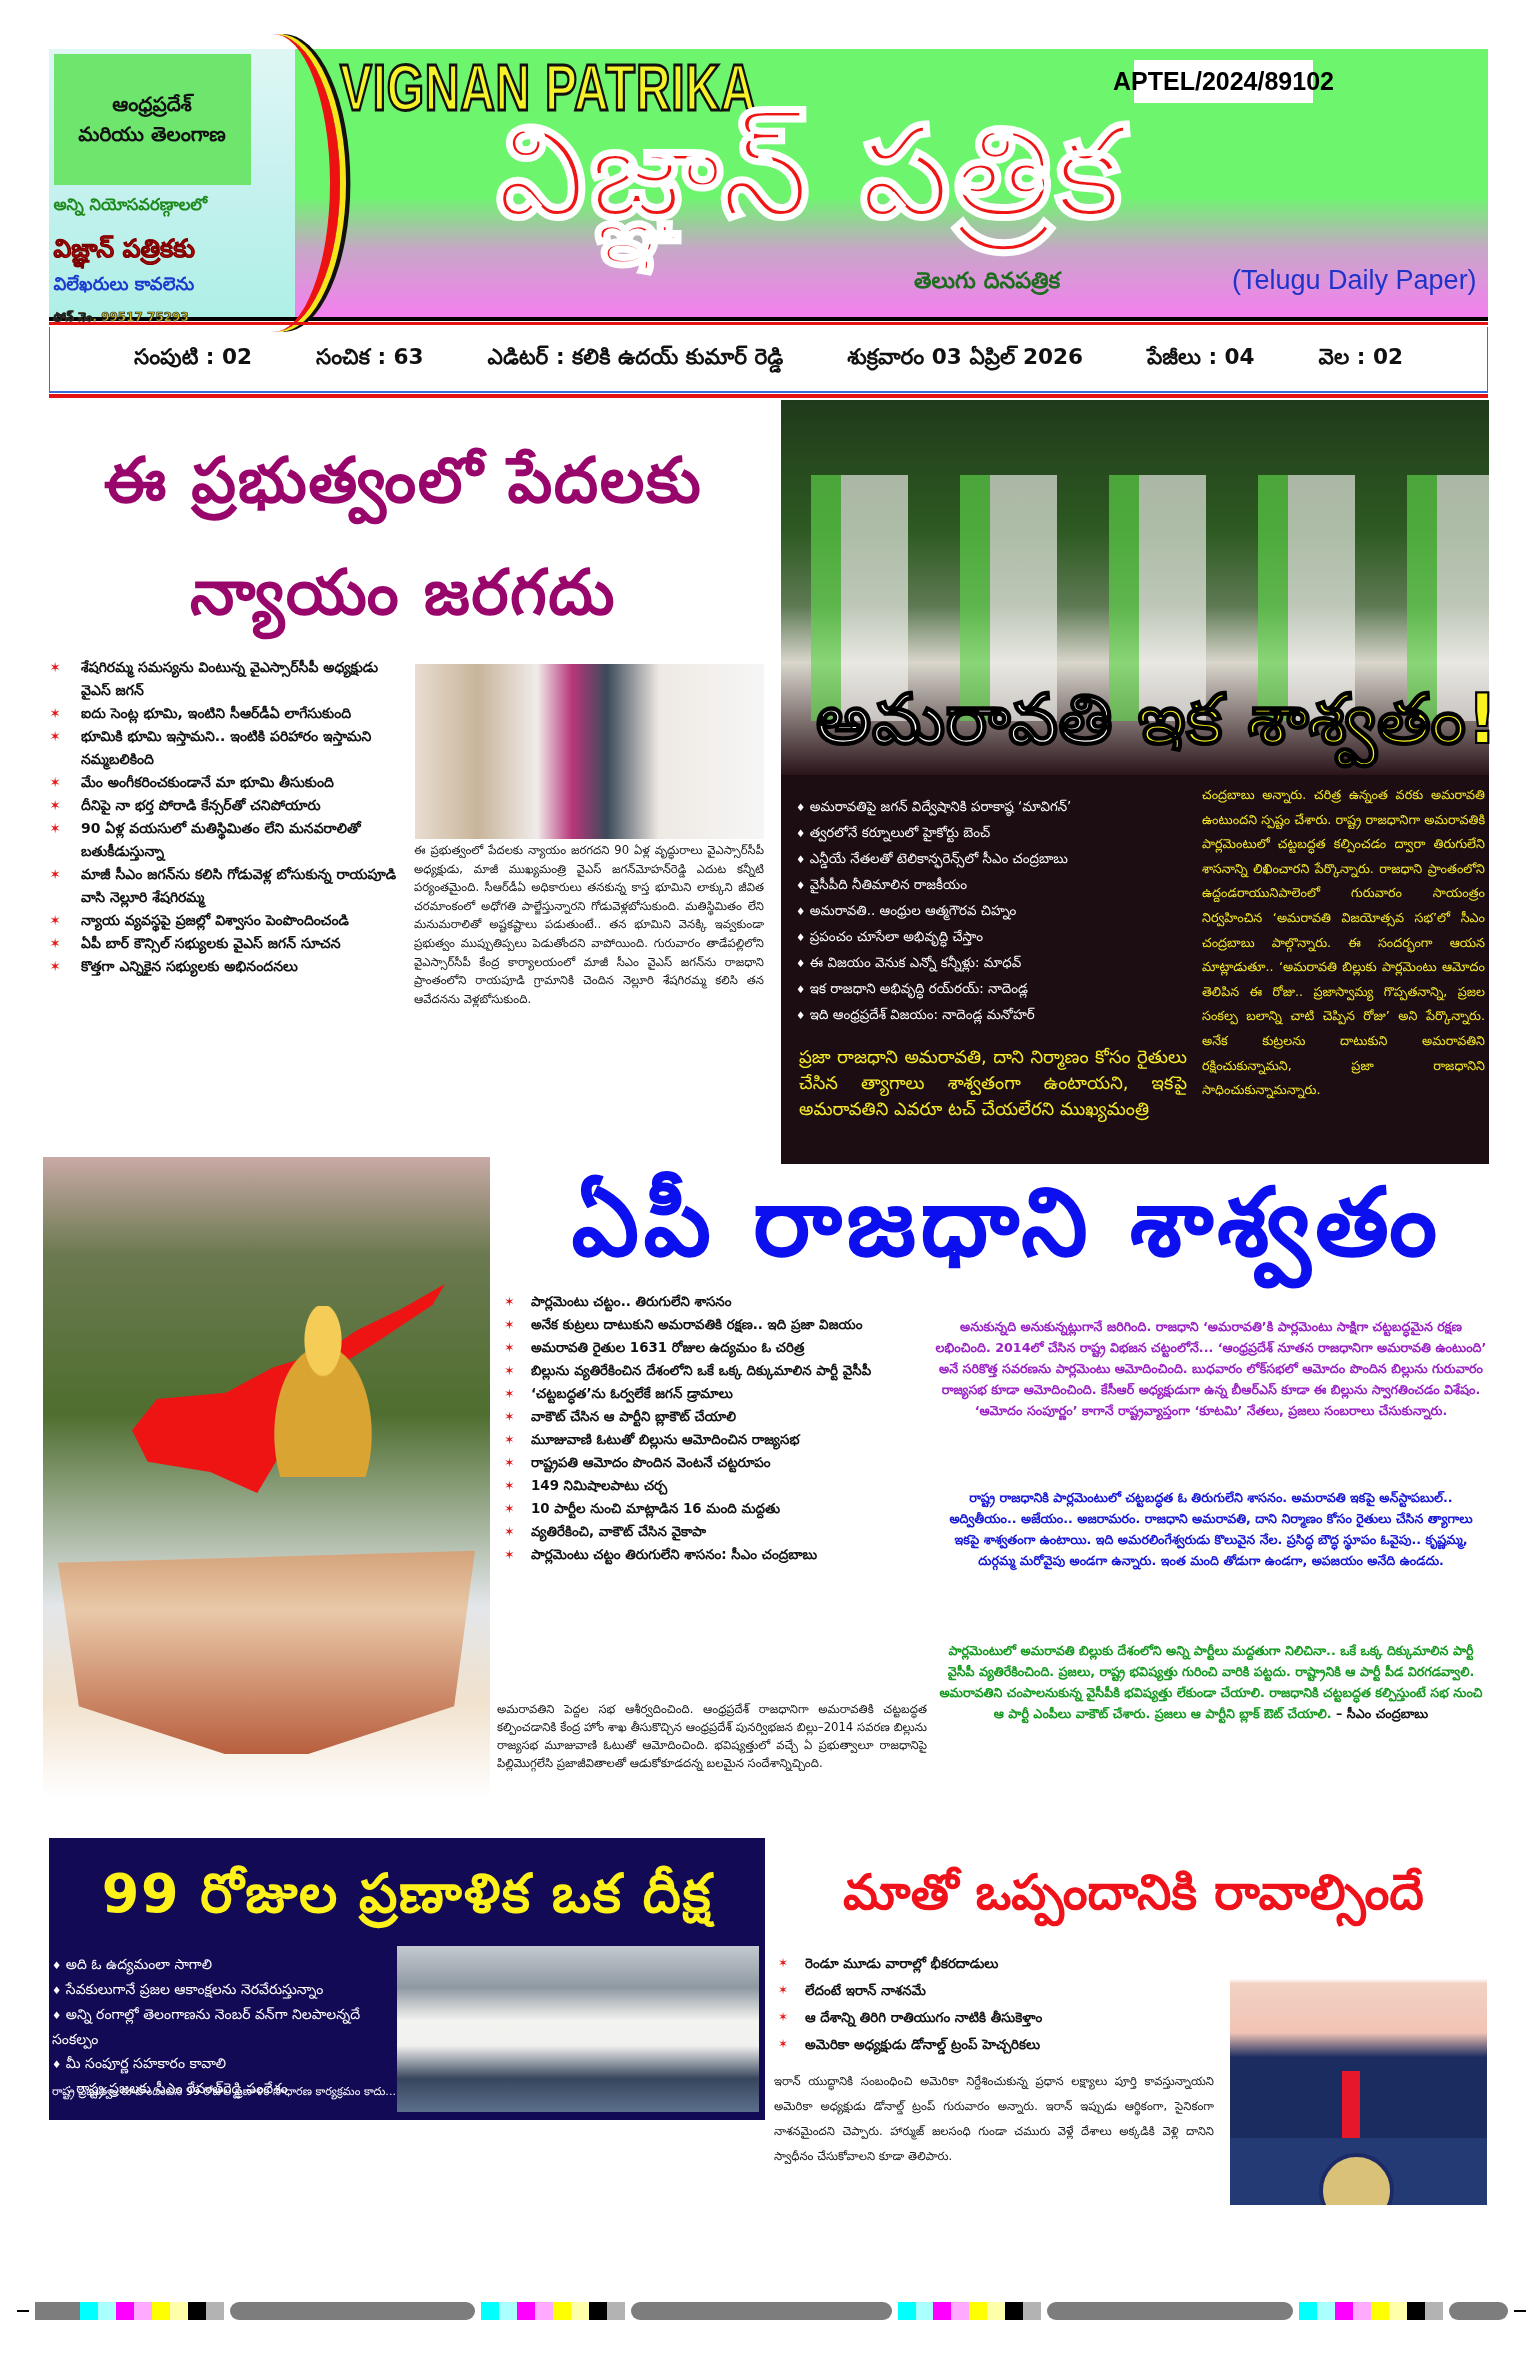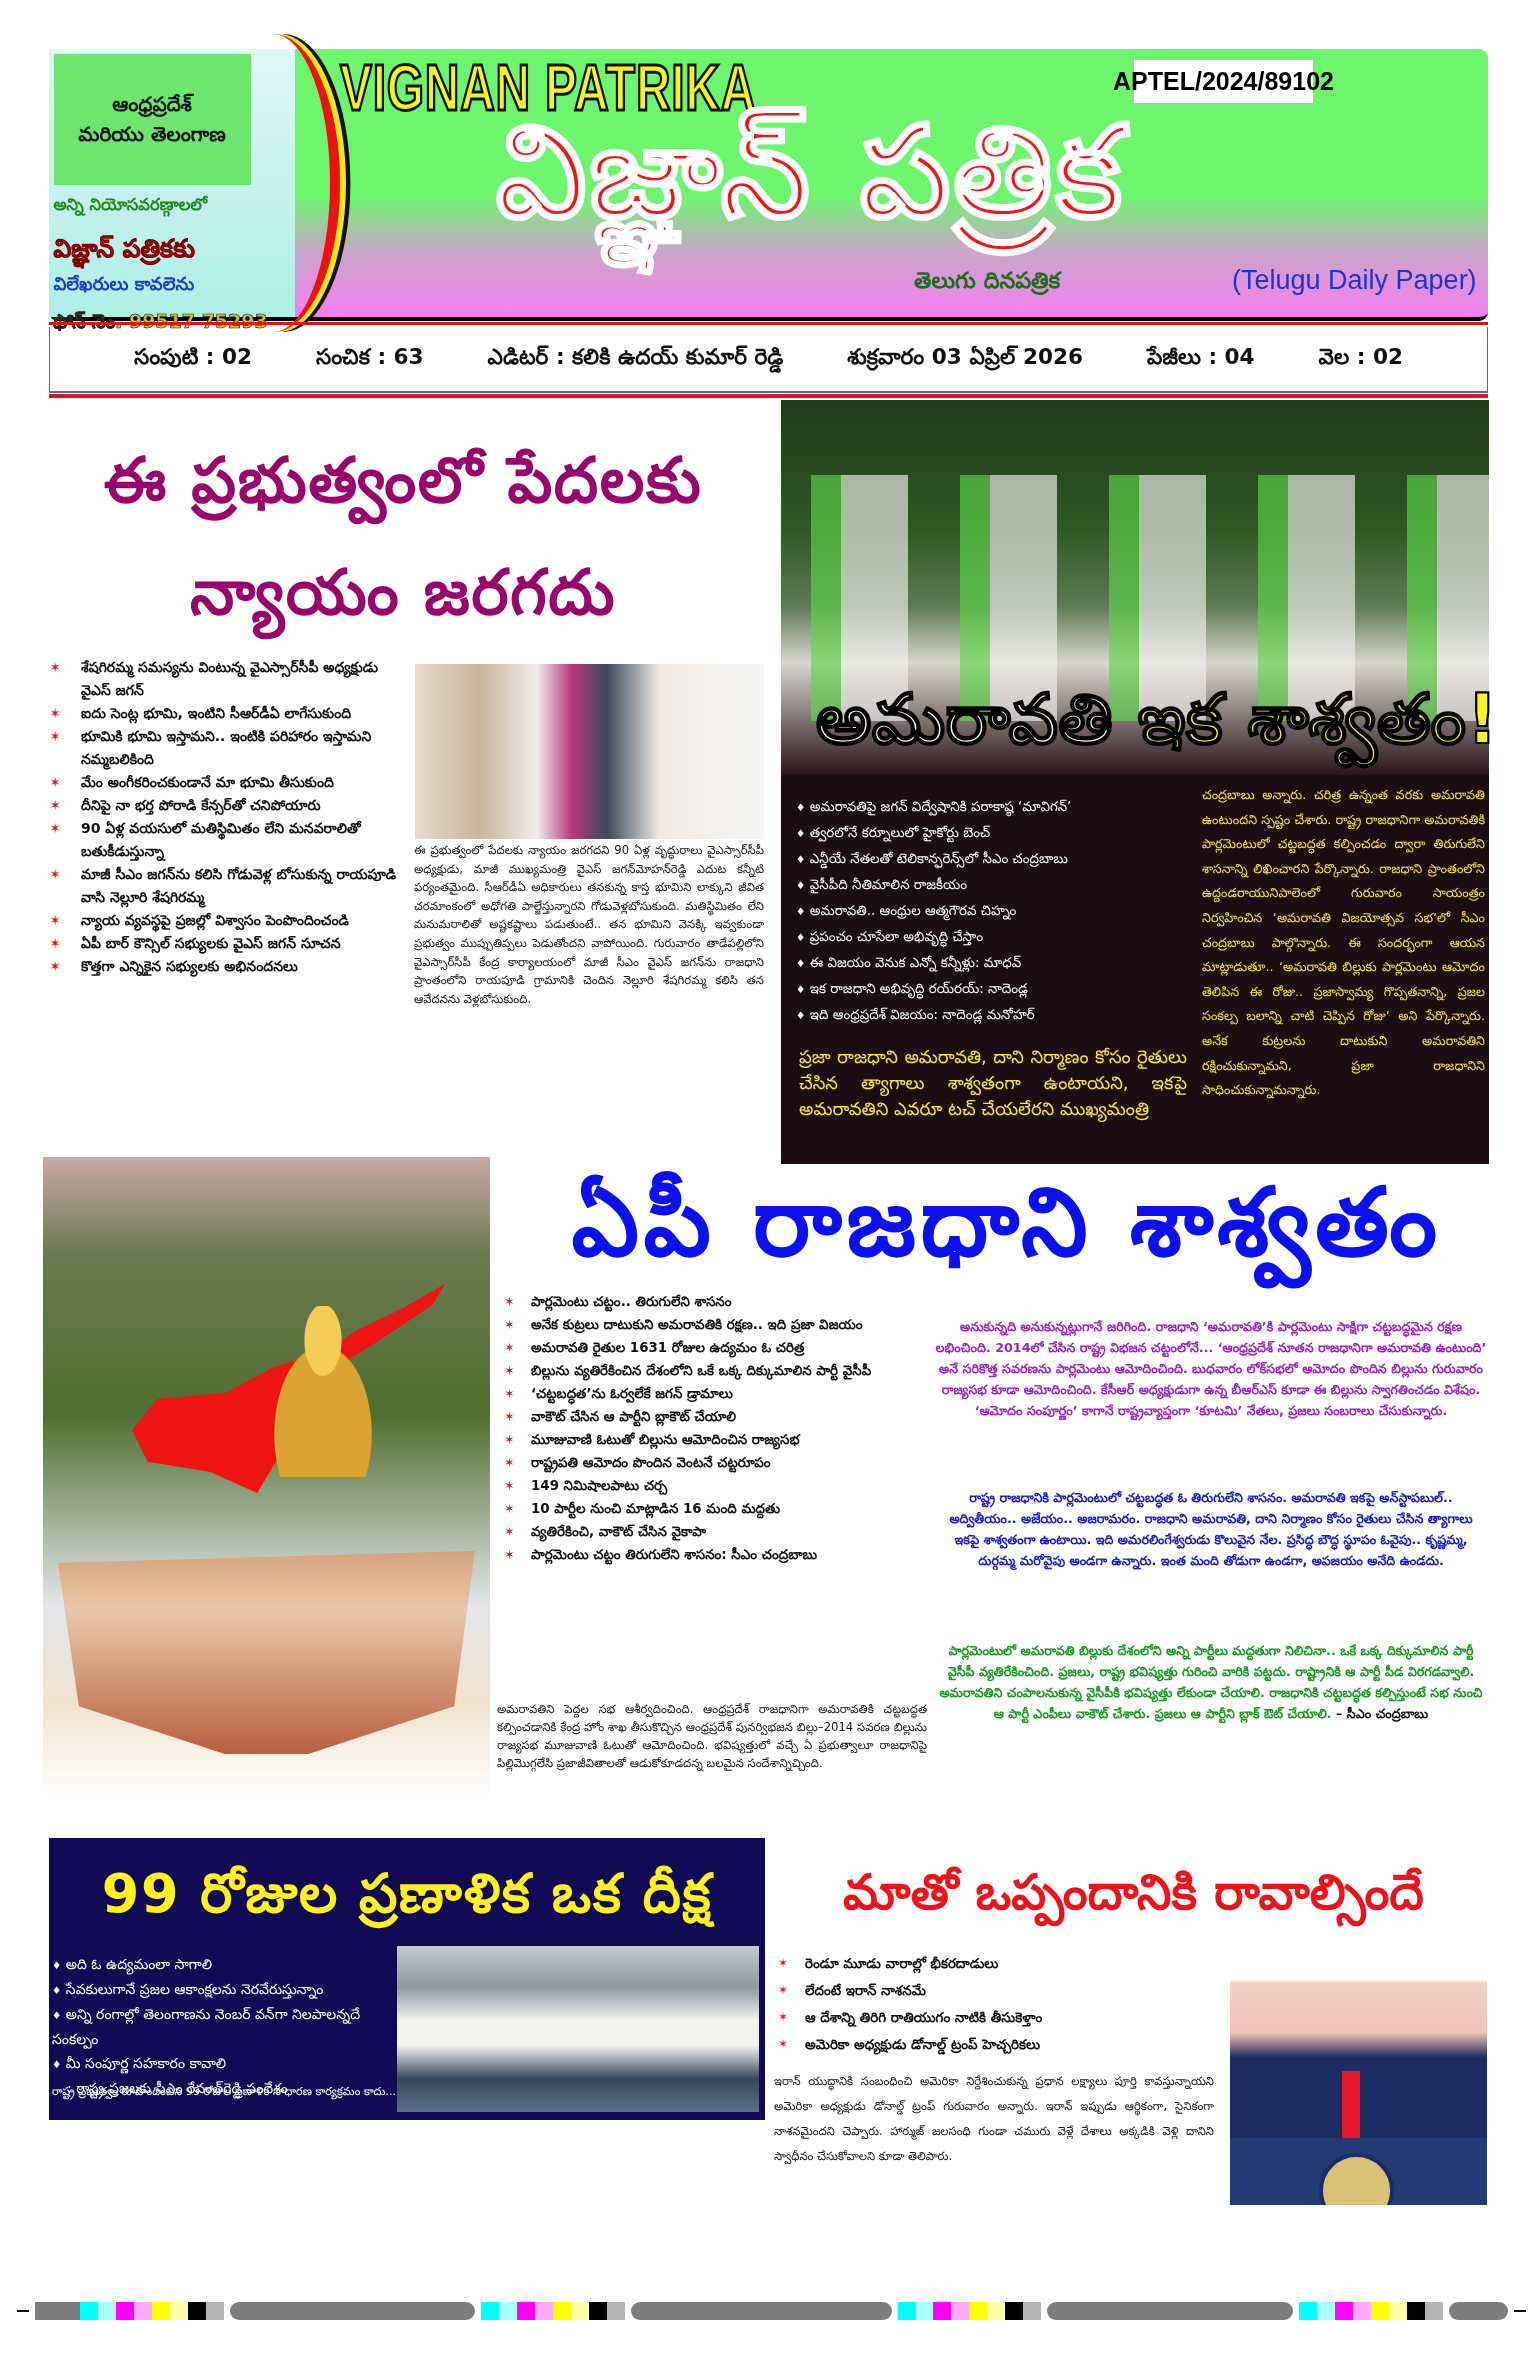--- a/index.html
+++ b/index.html
@@ -2,33 +2,33 @@
 <html style="font-size:12px"><head>
 <meta charset="utf-8">
 <style>
   * { box-sizing: border-box; margin: 0; padding: 0; }
   html, body { width: 1541px; height: 2377px; background: #ffffff; overflow: hidden; }
   body { position: relative; font-family: "DejaVu Sans", sans-serif; color: #111; }
 
   
   .masthead { position: absolute; left: 49px; top: 49px; width: 1439px; height: 272px;
     background: linear-gradient(180deg, #6ef56e 0%, #6ef56e 55%, #c8a6c8 75%, #f57ff0 100%);
-    border-bottom: 4.5px solid #000; border-radius: 9px; }
+    border-bottom: 4.5px solid #000; }
   .mast-left { position: absolute; left: 0; top: 0; width: 246px; height: 268px;
     background: linear-gradient(180deg, #dff7f5 0%, #c6f1ee 50%, #aef0e6 100%); }
   .mast-arc { position: absolute; left: 224px; top: -15px; width: 67px; height: 298px;
     border-right: 10.4px solid #e11; border-radius: 0 100% 100% 0 / 0 50% 50% 0;
     box-shadow: 6px 0 0 #f5e51a, 10.4px 0 0 #111; }
   .mast-region { position: absolute; left: 4.5px; top: 4.5px; width: 197px; height: 131px;
     background: #6ee66e; display: flex; flex-direction: column; align-items: center; justify-content: center;
     font-weight: bold; font-size: 20px; color: #111; line-height: 1.5; }
   .mast-l1 { position: absolute; left: 4.5px; top: 146px; width: 239px; font-size: 16.4px; color: #1c8a1c; font-weight: bold; text-align: left; }
   .mast-l2 { position: absolute; left: 4.5px; top: 185px; width: 239px; font-size: 25px; color: #e11; font-weight: bold; -webkit-text-stroke: 0.7px #7a0000; }
   .mast-l3 { position: absolute; left: 4.5px; top: 224px; width: 239px; font-size: 18px; color: #1d3ccf; font-weight: bold; }
-  .mast-phone { position: absolute; left: 4.5px; top: 261px; font-size: 19px; color: #d6c21a; font-weight: bold; -webkit-text-stroke: 0.7px #222; }
+  .mast-phone { position: absolute; left: 4.5px; top: 261px; font-size: 12px; color: #d6c21a; font-weight: bold; -webkit-text-stroke: 0.7px #222; }
   .mast-title-en { position: absolute; left: 291px; top: 1.5px; font-family: "Liberation Sans", sans-serif;
     font-weight: bold; font-size: 48px; color: #f5f22a; letter-spacing: 0.7px;
     -webkit-text-stroke: 2.2px #111; transform: scaleY(1.35); transform-origin: top left; }
   .mast-title-te { position: absolute; left: 447px; top: 60px; font-weight: bold; font-size: 127px; color: #ef1616;
     -webkit-text-stroke: 3px #ffffff; letter-spacing: 3px; line-height: 1; }
   .mast-daily-te { position: absolute; left: 865px; top: 218px; font-size: 22.4px; font-weight: bold; color: #1e6d1e; }
   .mast-daily-en { position: absolute; left: 1183px; top: 216px; font-family: "Liberation Sans", sans-serif; font-size: 27px; color: #1d33c9; }
   .mast-reg { position: absolute; left: 1085px; top: 11.2px; width: 179px; height: 43px; background: #fff;
     font-family: "Liberation Sans", sans-serif; font-weight: bold; font-size: 25px; display:flex; align-items:center; justify-content:center; color:#000; }
 

